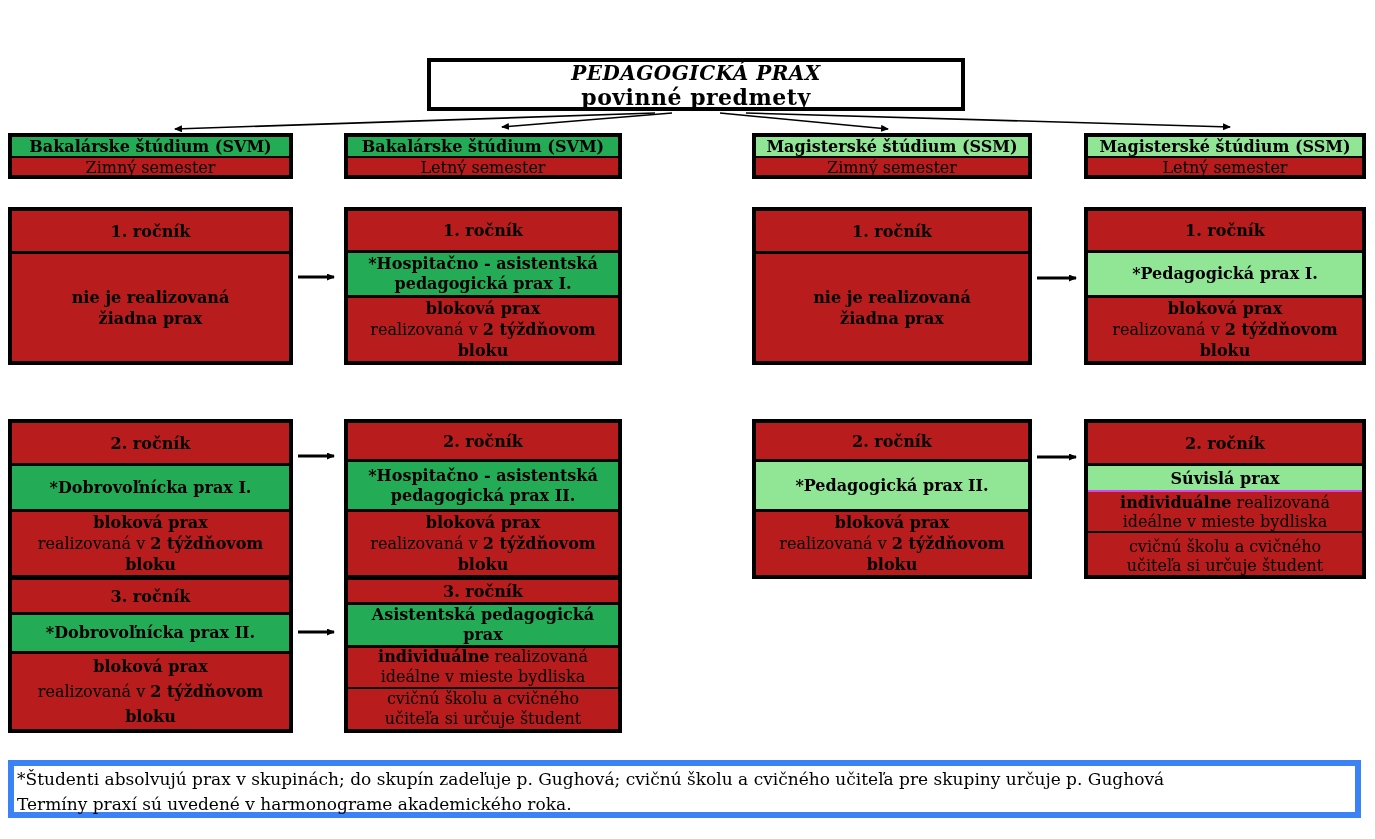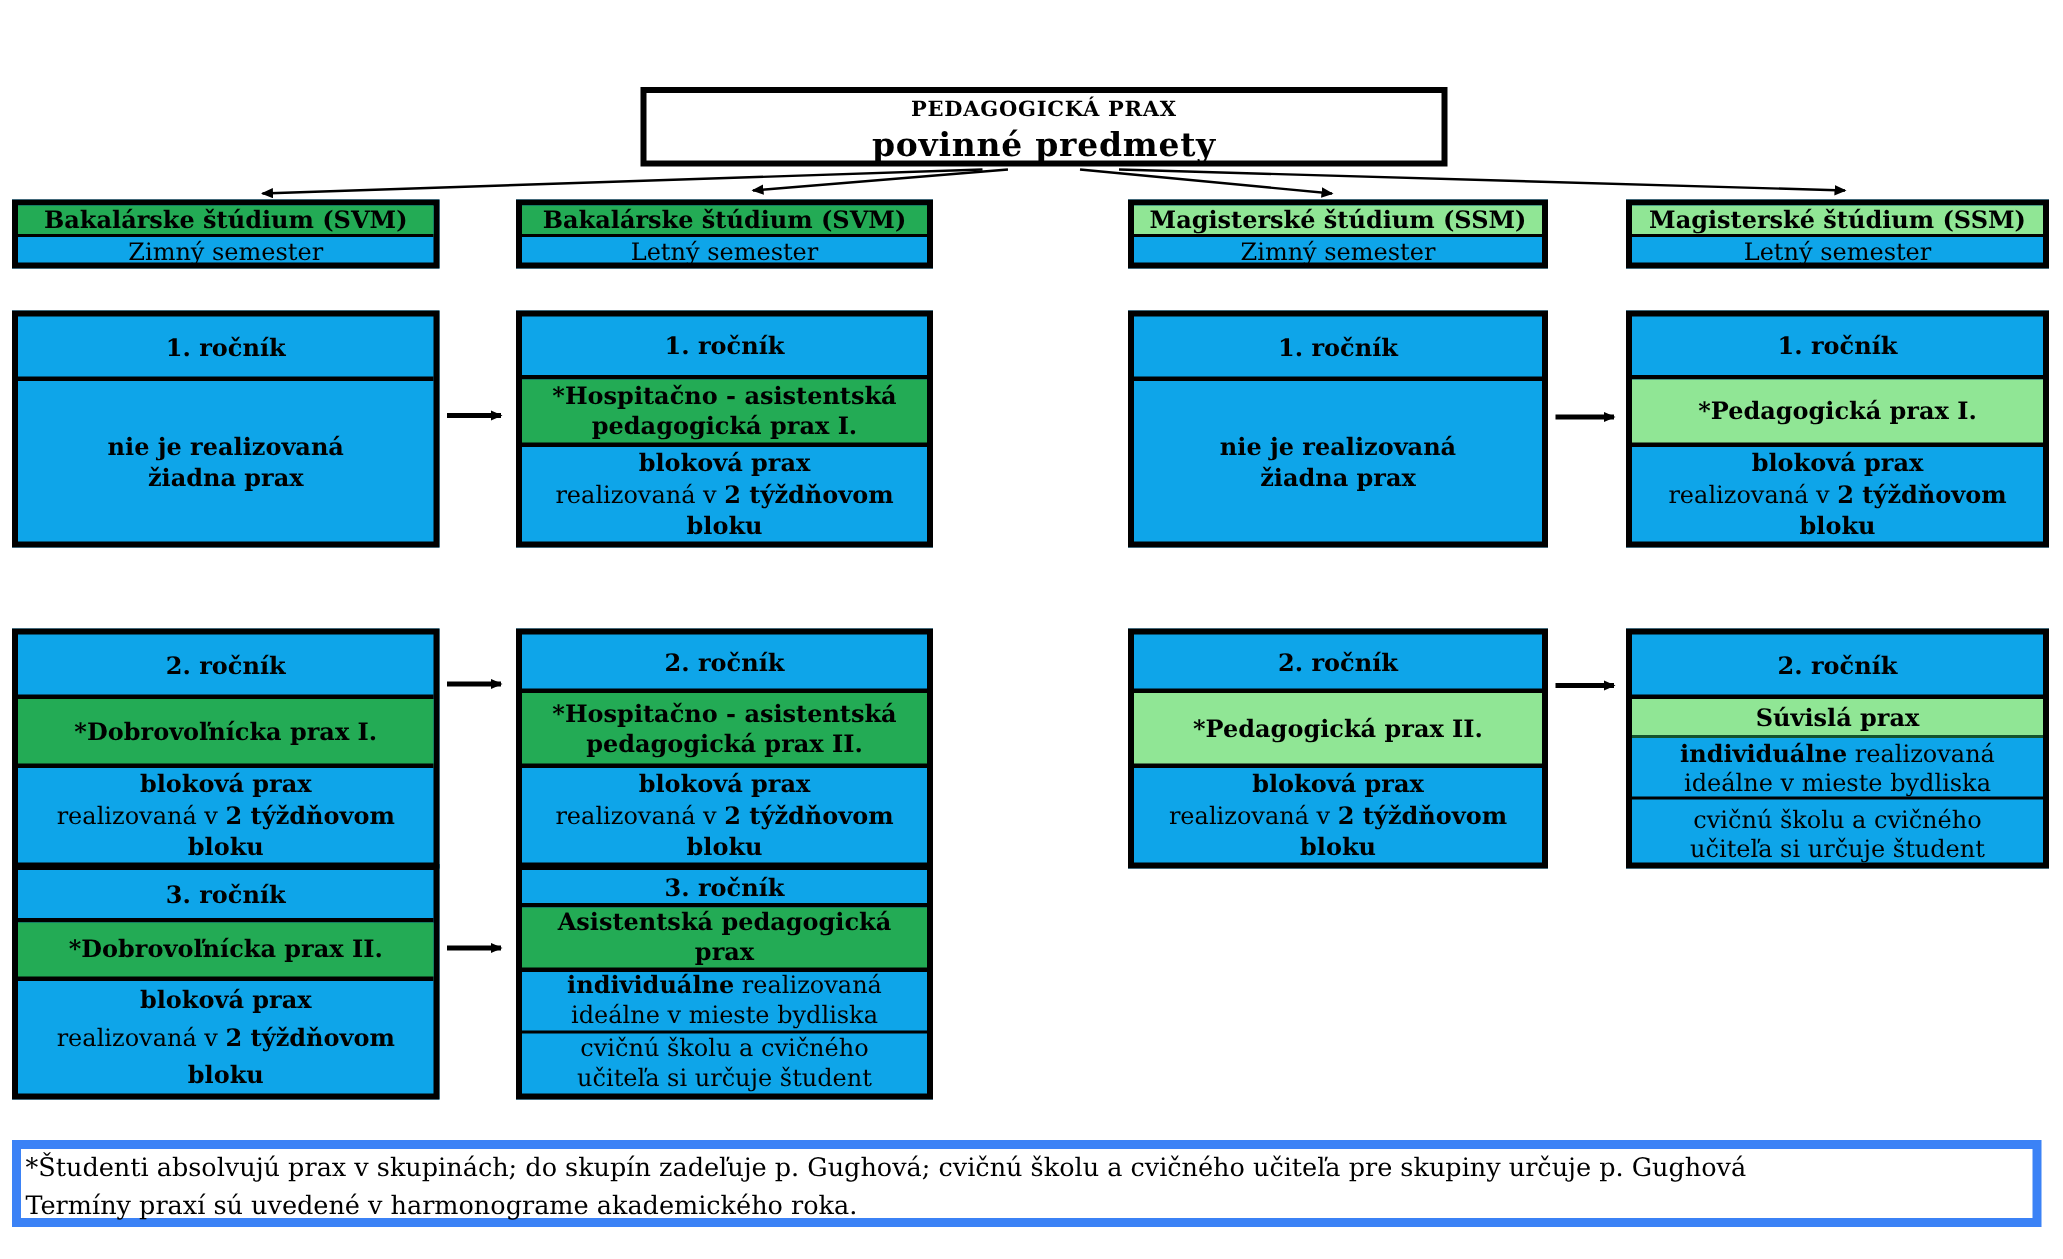--- a/index.html
+++ b/index.html
@@ -4,28 +4,28 @@
 <style>
   html,body{margin:0;padding:0;background:#fff;}
   .canvas{position:relative;width:1375px;height:839px;background:#fff;overflow:hidden;
           font-family:"DejaVu Serif","Liberation Serif",serif;color:#000;}
   .banner{position:absolute;left:8px;top:12px;width:1359px;height:33px;box-sizing:border-box;
           border-top:5px solid #000;border-bottom:5px solid #000;border-left:2px solid #000;border-right:2px solid #000;
           display:flex;align-items:center;justify-content:center;font-weight:bold;font-size:17px;}
   .title-box{position:absolute;left:427px;top:58px;width:538px;height:53px;box-sizing:border-box;
           border:4px solid #000;display:flex;flex-direction:column;align-items:center;justify-content:center;
           font-weight:bold;text-align:center;letter-spacing:0.5px;}
-  .title-l1{font-size:14px;line-height:25px;}
+  .title-l1{font-size:20px;line-height:25px;font-style:italic;}
   .title-l2{font-size:22px;line-height:23px;}
-  .box{position:absolute;box-sizing:border-box;border:4px solid #000;background:#0ea5e9;
+  .box{position:absolute;box-sizing:border-box;border:4px solid #000;background:#b91c1c;
        display:flex;flex-direction:column;text-align:center;}
   .cell{box-sizing:border-box;display:flex;align-items:center;justify-content:center;padding:0 3px;}
   .year{height:43px;border-bottom:3px solid #000;font-weight:bold;font-size:16px;}
   .practice{font-weight:bold;font-size:16px;line-height:20px;border-bottom:3px solid #000;}
-  .strip{font-weight:bold;font-size:16px;border-bottom:2px solid #14532d;}
+  .strip{font-weight:bold;font-size:16px;border-bottom:2px solid #d946ef;}
   .body{flex:1;display:flex;flex-direction:column;align-items:center;justify-content:center;
         font-size:16px;line-height:21px;padding:0 2px;}
   .bold{font-weight:bold;}
   .pre{white-space:pre-line;}
   .subcell{box-sizing:border-box;display:flex;flex-direction:column;align-items:center;justify-content:flex-end;
         font-size:16px;line-height:19px;}
   .divided{border-bottom:2px solid #000;}
   .footnote{position:absolute;left:8px;top:760px;width:1353px;height:58px;box-sizing:border-box;
         border:6px solid #3b82f6;font-size:17px;line-height:25px;text-align:left;padding:1px 3px;}
   .arrows{position:absolute;left:0;top:0;width:1375px;height:839px;pointer-events:none;}

